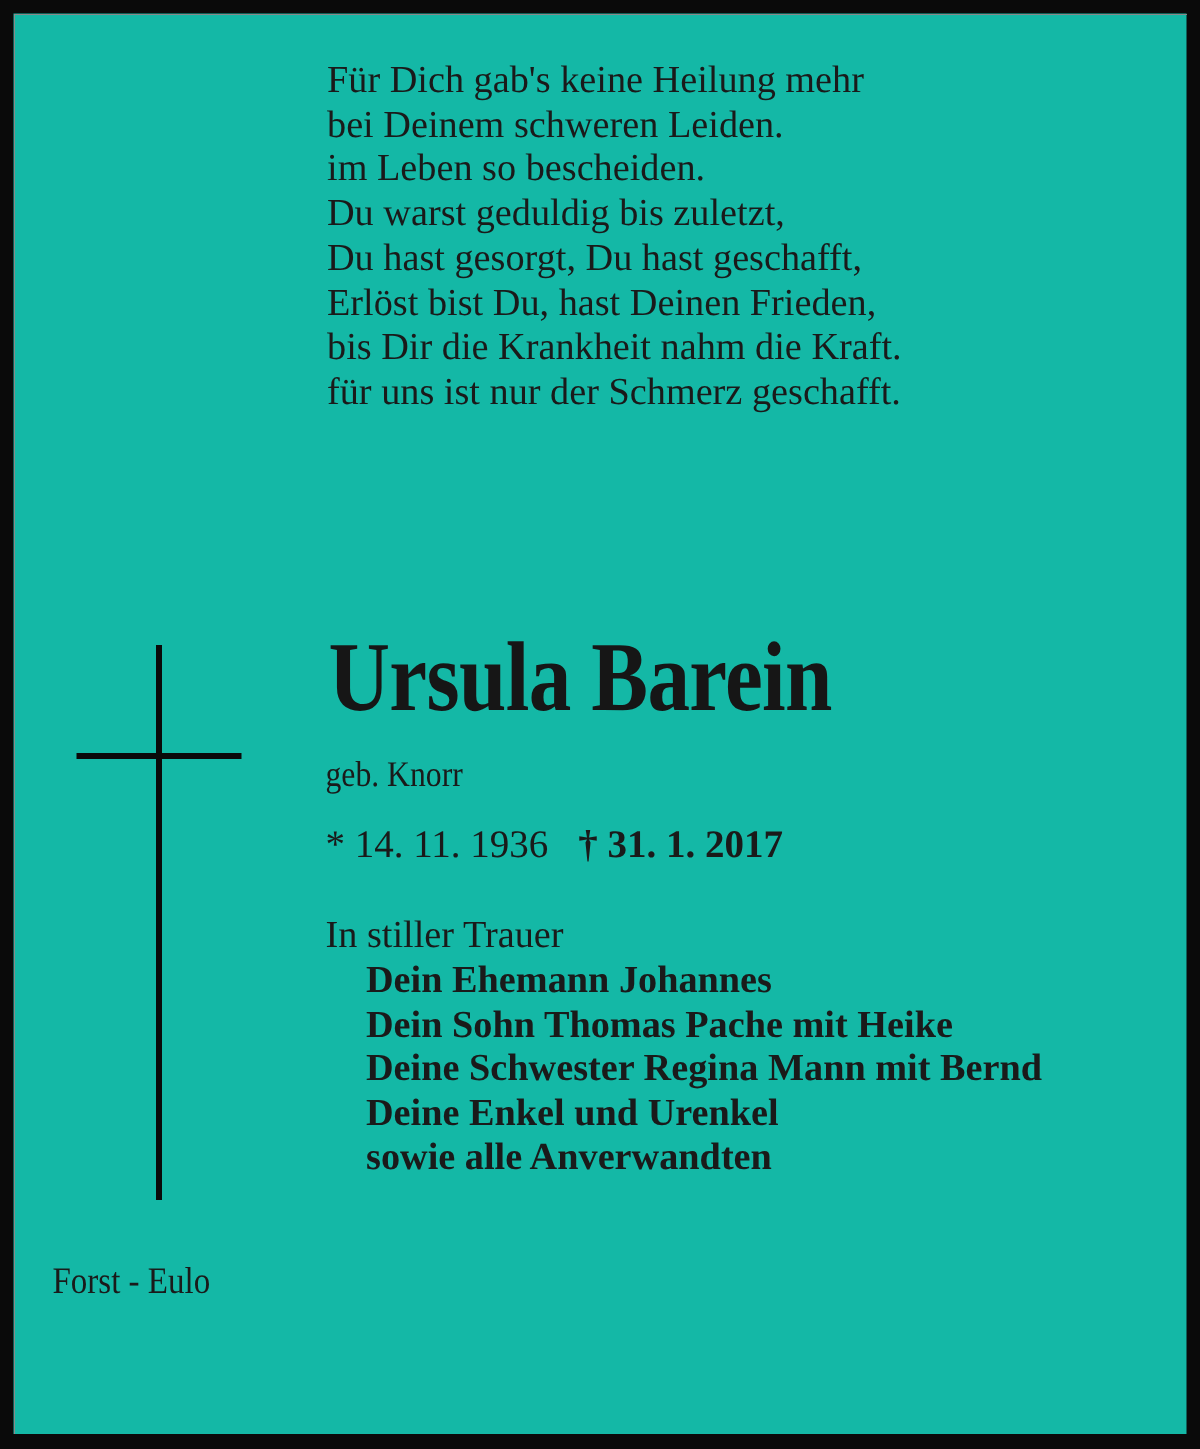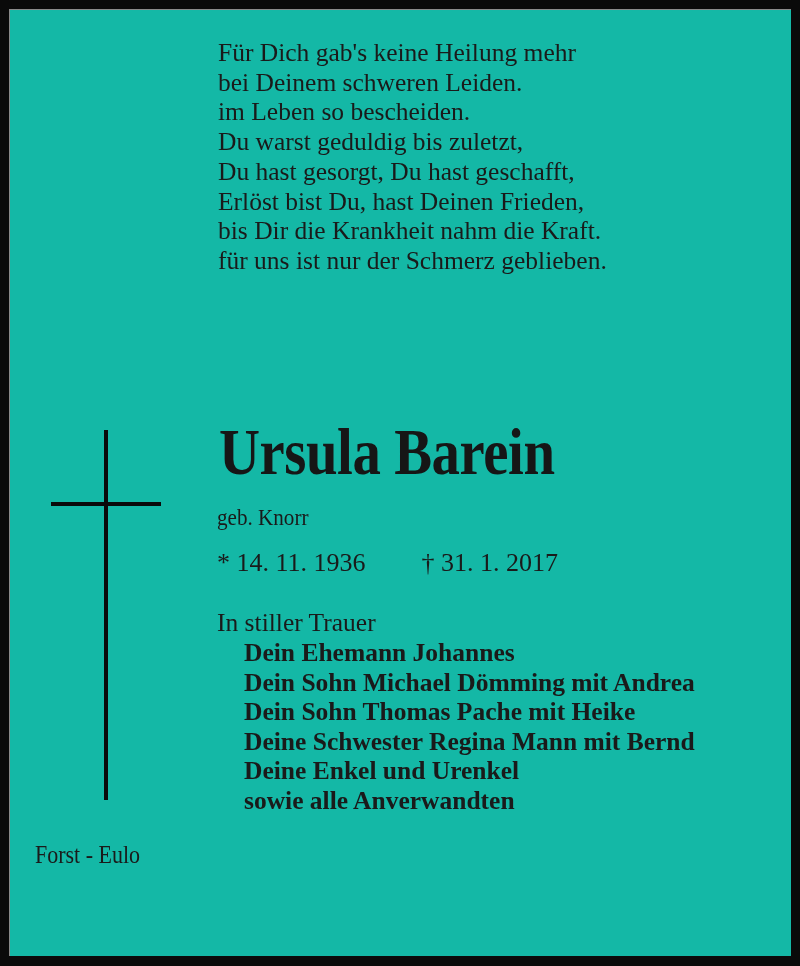--- a/index.html
+++ b/index.html
@@ -62,21 +62,21 @@
   .maiden {
     position: absolute; left: 208px; top: 494px;
     font-size: 24px; line-height: 28px;
     transform: scaleX(0.88); transform-origin: 0 0;
   }
   .dates {
     position: absolute; left: 208px; top: 539px;
     font-size: 26px; line-height: 30px;
   }
   .dates span { display: inline-block; }
-  .dates .death { margin-left: 56px; }
+  .dates .death { margin-left: 20px; font-weight: bold; }
 
   
   .mourn-head {
     position: absolute; left: 208px; top: 599px;
     font-size: 25.5px; line-height: 30px;
   }
   .mourners {
     position: absolute; left: 208px; top: 629px;
     font-size: 25.5px; line-height: 29.6px; font-weight: bold; margin-left: 27px;
   }
@@ -103,40 +103,39 @@
 <div class="card">
 
   <div class="poem">
     <div>Für Dich gab's keine Heilung mehr</div>
     <div>bei Deinem schweren Leiden.</div>
     <div>im Leben so bescheiden.</div>
     <div>Du warst geduldig bis zuletzt,</div>
     <div>Du hast gesorgt, Du hast geschafft,</div>
     <div>Erlöst bist Du, hast Deinen Frieden,</div>
     <div>bis Dir die Krankheit nahm die Kraft.</div>
-    <div>für uns ist nur der Schmerz geblieben.</div>
+    <div>für uns ist nur der Schmerz geschafft.</div>
   </div>
 
 
   <div>
     <div class="cross-v"></div>
     <div class="cross-h"></div>
   </div>
 
   <div class="abs name">Ursula Barein</div>
   <div class="abs maiden">geb. Knorr</div>
 
   <div class="abs dates">
     <span>* 14. 11. 1936</span><span class="death">† 31. 1. 2017</span>
   </div>
 
   <div class="abs mourn-head">In stiller Trauer</div>
   <div class="mourners">
     <div>Dein Ehemann Johannes</div>
-    <div>Dein Sohn Michael Dömming mit Andrea</div>
     <div>Dein Sohn Thomas Pache mit Heike</div>
     <div>Deine Schwester Regina Mann mit Bernd</div>
     <div>Deine Enkel und Urenkel</div>
     <div>sowie alle Anverwandten</div>
   </div>
 
   <div class="abs place">Forst - Eulo</div>
 
 
 </div>

